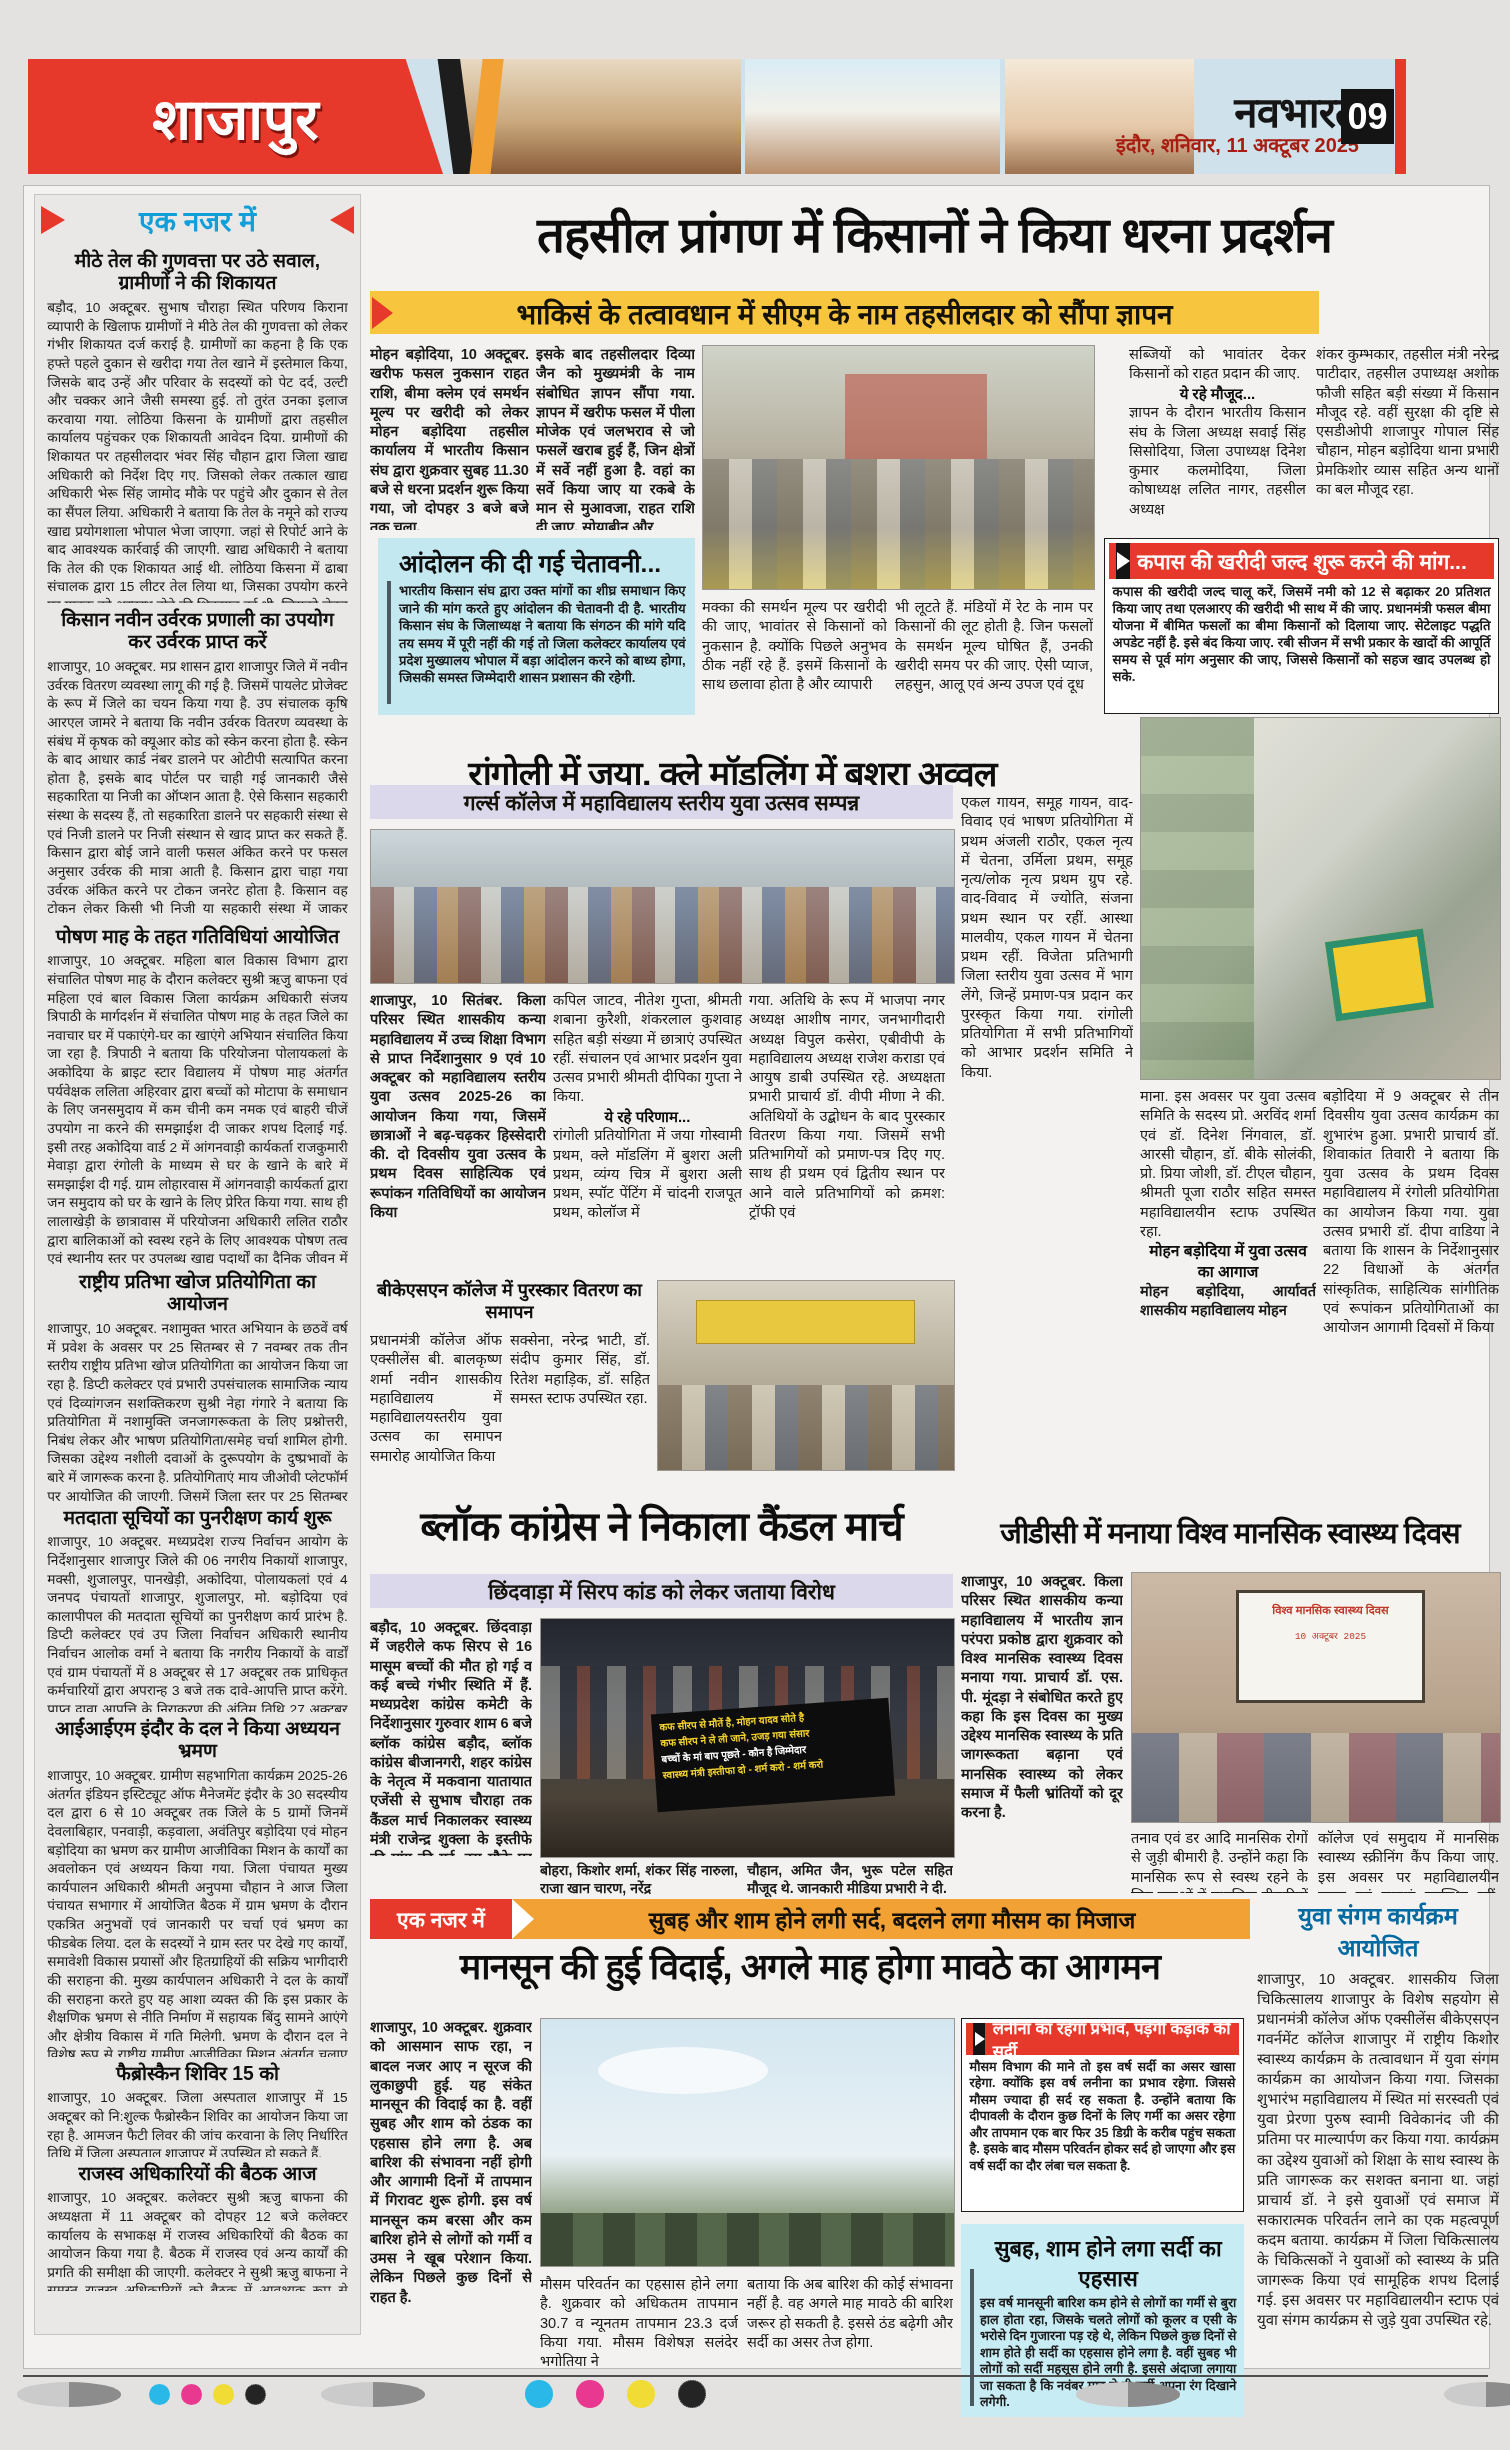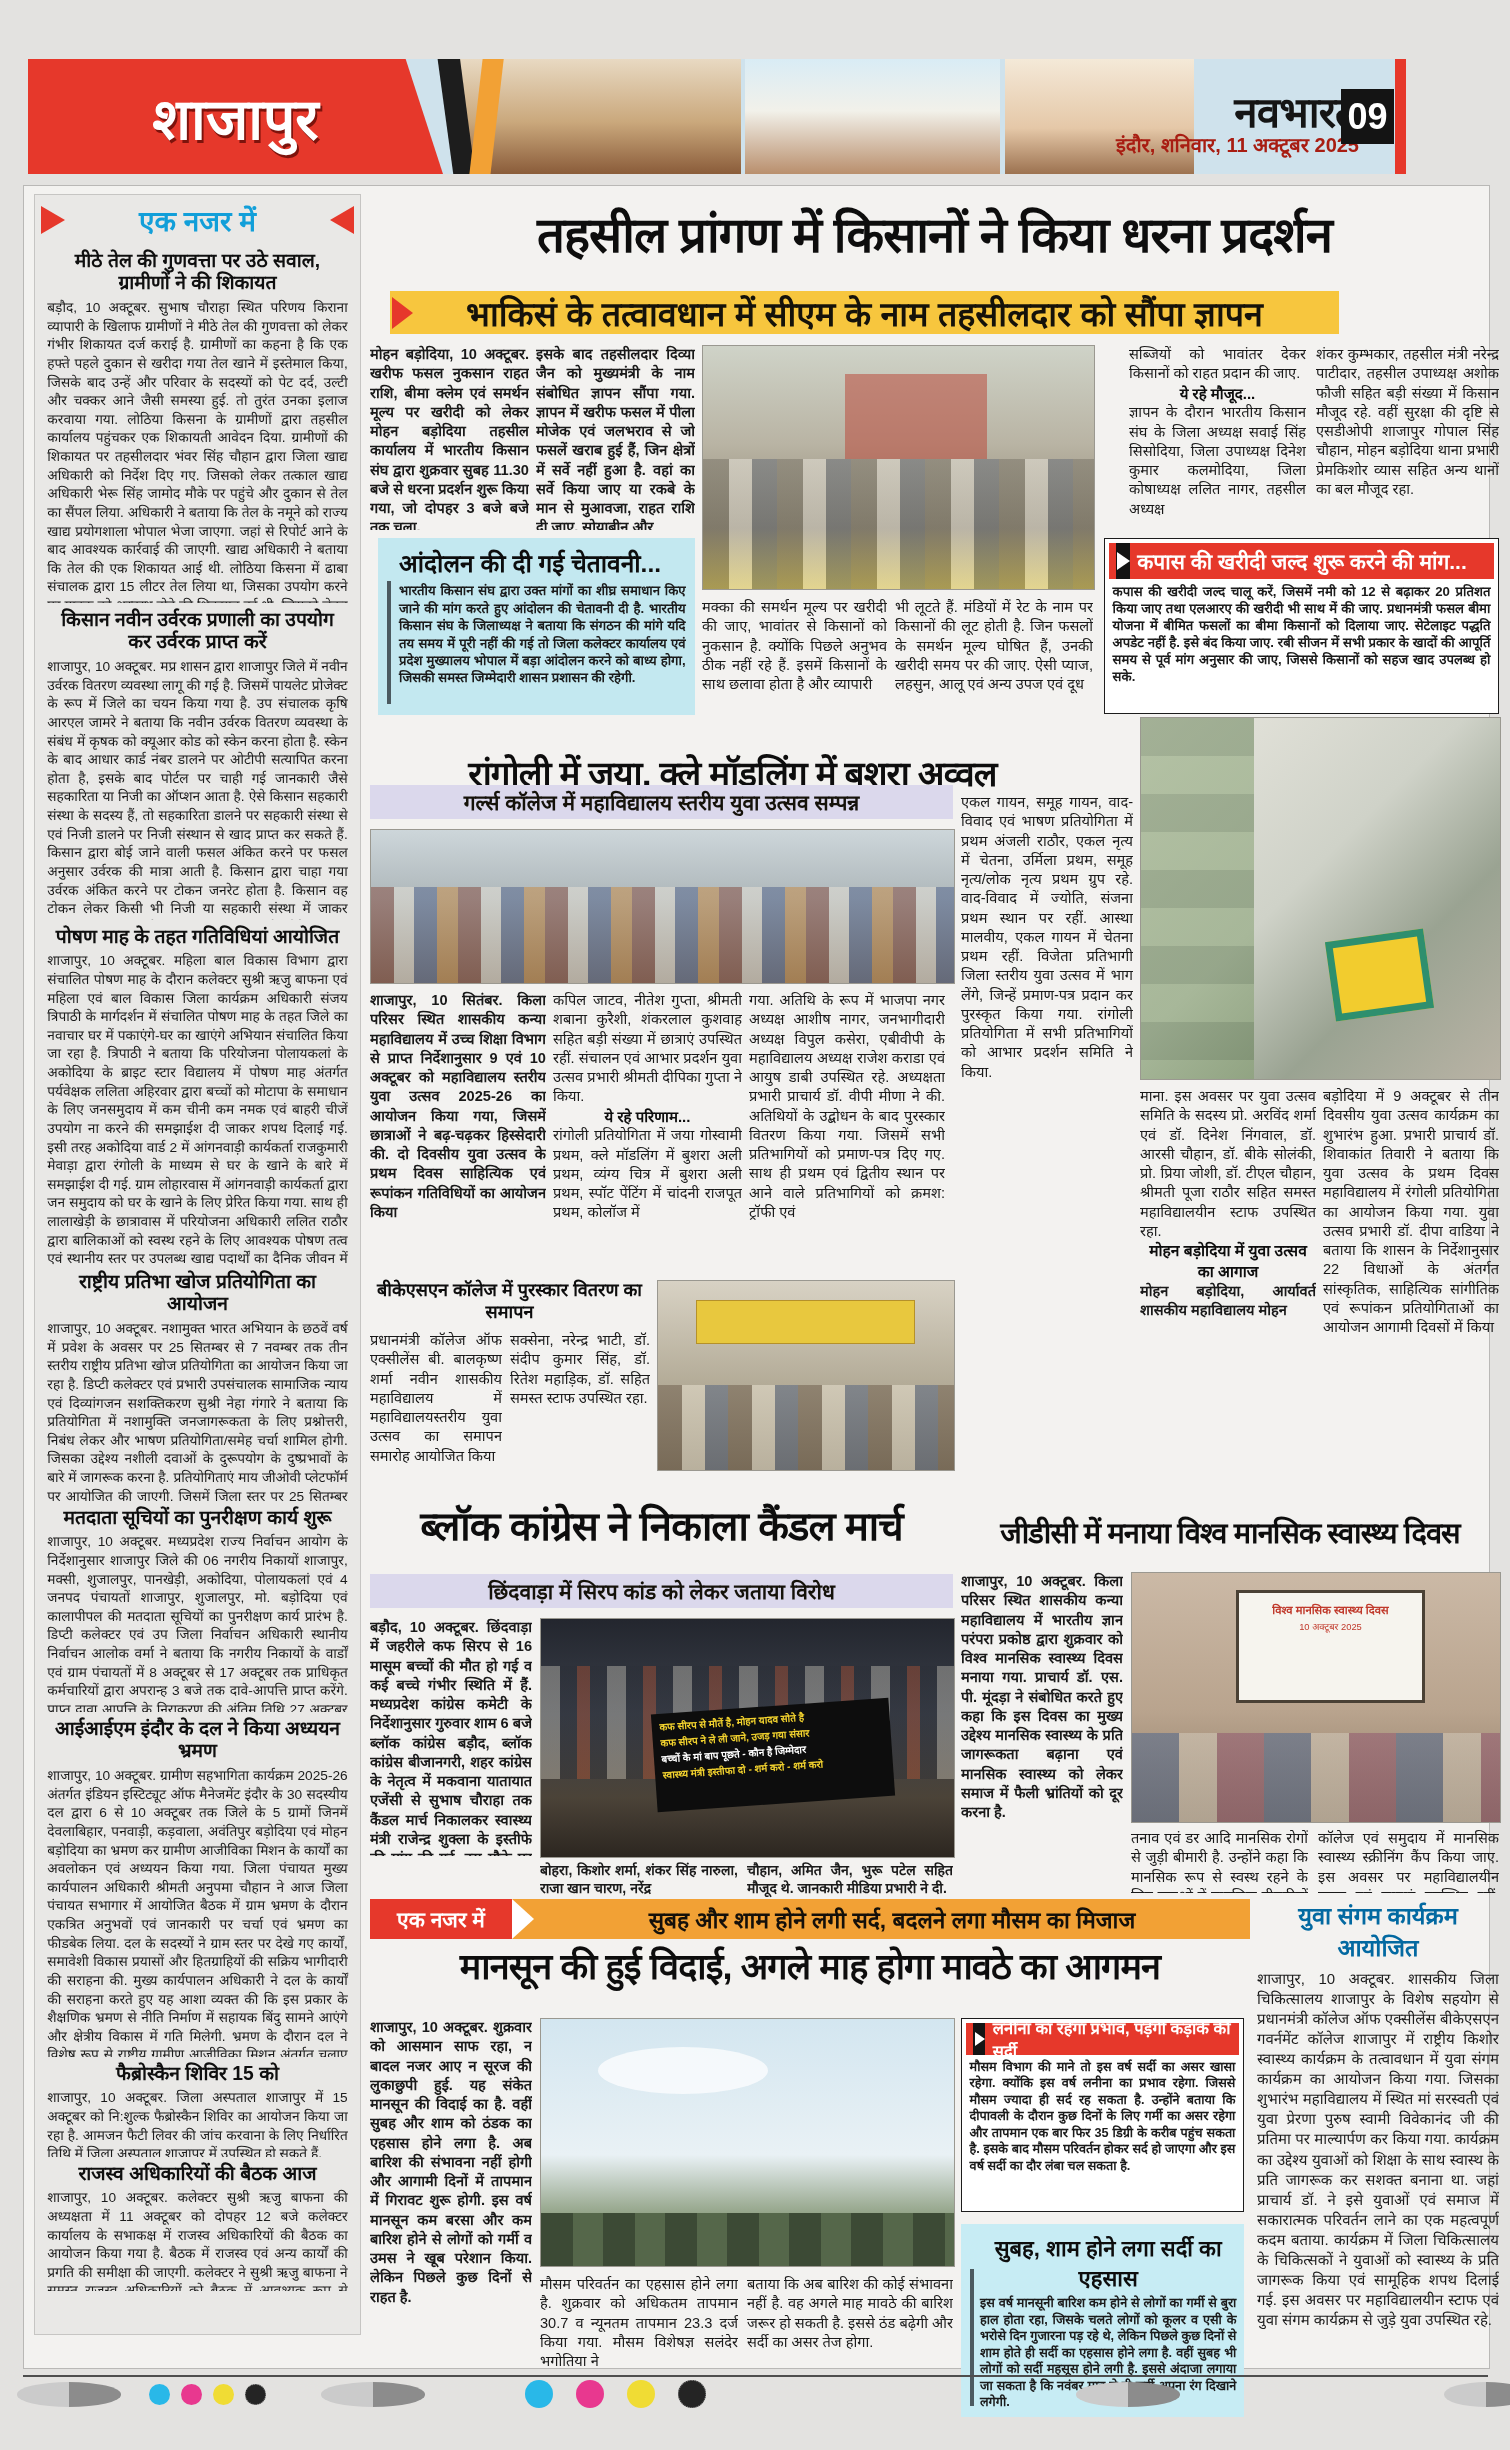--- a/index.html
+++ b/index.html
@@ -94,21 +94,21 @@
       <p>शाजापुर, 10 अक्टूबर. जिला अस्पताल शाजापुर में 15 अक्टूबर को नि:शुल्क फैब्रोस्कैन शिविर का आयोजन किया जा रहा है. आमजन फैटी लिवर की जांच करवाना के लिए निर्धारित तिथि में जिला अस्पताल शाजापुर में उपस्थित हो सकते हैं.</p>
     </article>
     <article class="sb-art" style="height:134px;">
       <h3>राजस्व अधिकारियों की बैठक आज</h3>
       <p>शाजापुर, 10 अक्टूबर. कलेक्टर सुश्री ऋजु बाफना की अध्यक्षता में 11 अक्टूबर को दोपहर 12 बजे कलेक्टर कार्यालय के सभाकक्ष में राजस्व अधिकारियों की बैठक का आयोजन किया गया है. बैठक में राजस्व एवं अन्य कार्यों की प्रगति की समीक्षा की जाएगी. कलेक्टर ने सुश्री ऋजु बाफना ने समस्त राजस्व अधिकारियों को बैठक में आवश्यक रूप से उपस्थित रहने के निर्देश जारी किए है.</p>
     </article>
   </aside>
 
   <section>
     <h1 class="hl" style="left:370px;top:210px;width:1129px;font-size:49px;margin:0;">तहसील प्रांगण में किसानों ने किया धरना प्रदर्शन</h1>
-    <div class="kicker" style="left:370px;top:291px;width:949px;height:43px;background:var(--kicker_yellow);font-size:34px;margin-left:20px;">
+    <div class="kicker" style="left:370px;top:291px;width:949px;height:43px;background:var(--kicker_yellow);font-size:28px;">
       <span style="position:absolute;left:1.9px;width:0;height:0;border-top:16px solid transparent;border-bottom:16px solid transparent;border-left:21px solid var(--masthead_red);"></span>
       <span>भाकिसं के तत्वावधान में सीएम के नाम तहसीलदार को सौंपा ज्ञापन</span>
     </div>
     <div class="col" style="left:370px;top:345px;width:159px;height:185px;font-weight:700;">मोहन बड़ोदिया, 10 अक्टूबर. खरीफ फसल नुकसान राहत राशि, बीमा क्लेम एवं समर्थन मूल्य पर खरीदी को लेकर मोहन बड़ोदिया तहसील कार्यालय में भारतीय किसान संघ द्वारा शुक्रवार सुबह 11.30 बजे से धरना प्रदर्शन शुरू किया गया, जो दोपहर 3 बजे बजे तक चला.</div>
     <div class="col" style="left:536px;top:345px;width:159px;height:185px;font-weight:700;">इसके बाद तहसीलदार दिव्या जैन को मुख्यमंत्री के नाम संबोधित ज्ञापन सौंपा गया. ज्ञापन में खरीफ फसल में पीला मोजेक एवं जलभराव से जो फसलें खराब हुई हैं, जिन क्षेत्रों में सर्वे नहीं हुआ है. वहां का सर्वे किया जाए या रकबे के मान से मुआवजा, राहत राशि दी जाए, सोयाबीन और</div>
     <div class="photo" style="left:702px;top:345px;width:391px;height:243px;background:linear-gradient(180deg,#cfd3c8 0%,#b9b4a4 40%,#8f8774 75%,#d9c24a 100%);">
       <div class="abs" style="left:142px;top:28px;width:142px;height:85px;background:#ba4b3c;opacity:.55;"></div>
       <div class="abs" style="left:0;top:113px;width:391px;height:130px;background:repeating-linear-gradient(90deg,#6f6a5e 0 26.4px,#efece4 26.4px 49px,#5a6270 49px 74px);opacity:.45;"></div>
     </div>
     <div class="col" style="left:702px;top:598px;width:185px;height:115px;">मक्का की समर्थन मूल्य पर खरीदी की जाए, भावांतर से किसानों को नुकसान है. क्योंकि पिछले अनुभव ठीक नहीं रहे हैं. इसमें किसानों के साथ छलावा होता है और व्यापारी</div>
@@ -191,21 +191,21 @@
     <div class="caption-names" style="left:540px;top:1861px;width:198px;height:42px;overflow:hidden;">बोहरा, किशोर शर्मा, शंकर सिंह नारुला, राजा खान चारण, नरेंद्र</div>
     <div class="caption-names" style="left:747px;top:1861px;width:206px;height:42px;overflow:hidden;">चौहान, अमित जैन, भुरू पटेल सहित मौजूद थे. जानकारी मीडिया प्रभारी ने दी.</div>
   </section>
 
   <section>
     <h2 class="hl" style="left:961px;top:1518px;width:538px;font-size:29px;margin:0;font-weight:900;">जीडीसी में मनाया विश्व मानसिक स्वास्थ्य दिवस</h2>
     <div class="col" style="left:961px;top:1572px;width:162px;height:321px;font-weight:700;">शाजापुर, 10 अक्टूबर. किला परिसर स्थित शासकीय कन्या महाविद्यालय में भारतीय ज्ञान परंपरा प्रकोष्ठ द्वारा शुक्रवार को विश्व मानसिक स्वास्थ्य दिवस मनाया गया. प्राचार्य डॉ. एस. पी. मूंदड़ा ने संबोधित करते हुए कहा कि इस दिवस का मुख्य उद्देश्य मानसिक स्वास्थ्य के प्रति जागरूकता बढ़ाना एवं मानसिक स्वास्थ्य को लेकर समाज में फैली भ्रांतियों को दूर करना है.</div>
     <div class="photo" style="left:1131px;top:1572px;width:368px;height:249px;background:linear-gradient(180deg,#cbb9a6 0%,#b9a48e 55%,#8e7a64 100%);">
       <div class="abs" style="left:104px;top:17px;width:189px;height:113px;background:#f6f4ee;border:3.8px solid #4a4135;padding:9.4px 5.7px;box-sizing:border-box;text-align:center;">
         <div style="color:#c0392b;font-size:11.3px;font-weight:800;">विश्व मानसिक स्वास्थ्य दिवस</div>
-        <div style="color:#c0392b;font-size:9.4px;margin-top:3px;">10 अक्टूबर 2025</div>
+        <div style="color:#c0392b;font-size:9.4px;margin-top:12px;font-family:Liberation Mono, monospace;">10 अक्टूबर 2025</div>
       </div>
       <div class="abs" style="left:0;top:160px;width:368px;height:89px;background:repeating-linear-gradient(90deg,#3c5d8f 0 47px,#d9d3c6 47px 85px,#8a4a6b 85px 132px);opacity:.45;"></div>
     </div>
     <div class="col" style="left:1131px;top:1829px;width:177px;height:64px;">तनाव एवं डर आदि मानसिक रोगों से जुड़ी बीमारी है. उन्होंने कहा कि मानसिक रूप से स्वस्थ रहने के लिए युवाओं में मानसिक बीमारियों के लक्षण पहचानना जरूरी है.</div>
     <div class="col" style="left:1318px;top:1829px;width:181px;height:64px;">कॉलेज एवं समुदाय में मानसिक स्वास्थ्य स्क्रीनिंग कैंप किया जाए. इस अवसर पर महाविद्यालयीन स्टाफ एवं छात्राएं उपस्थित रहीं. आभार प्रदर्शन प्रकोष्ठ प्रभारी ने किया.</div>
   </section>
 
   <section>
     <div class="abs" style="left:370px;top:1899px;width:880px;height:40px;display:flex;">
       <div style="width:142px;background:var(--masthead_red);color:#fff;font-weight:800;font-size:21px;display:flex;align-items:center;justify-content:center;">

